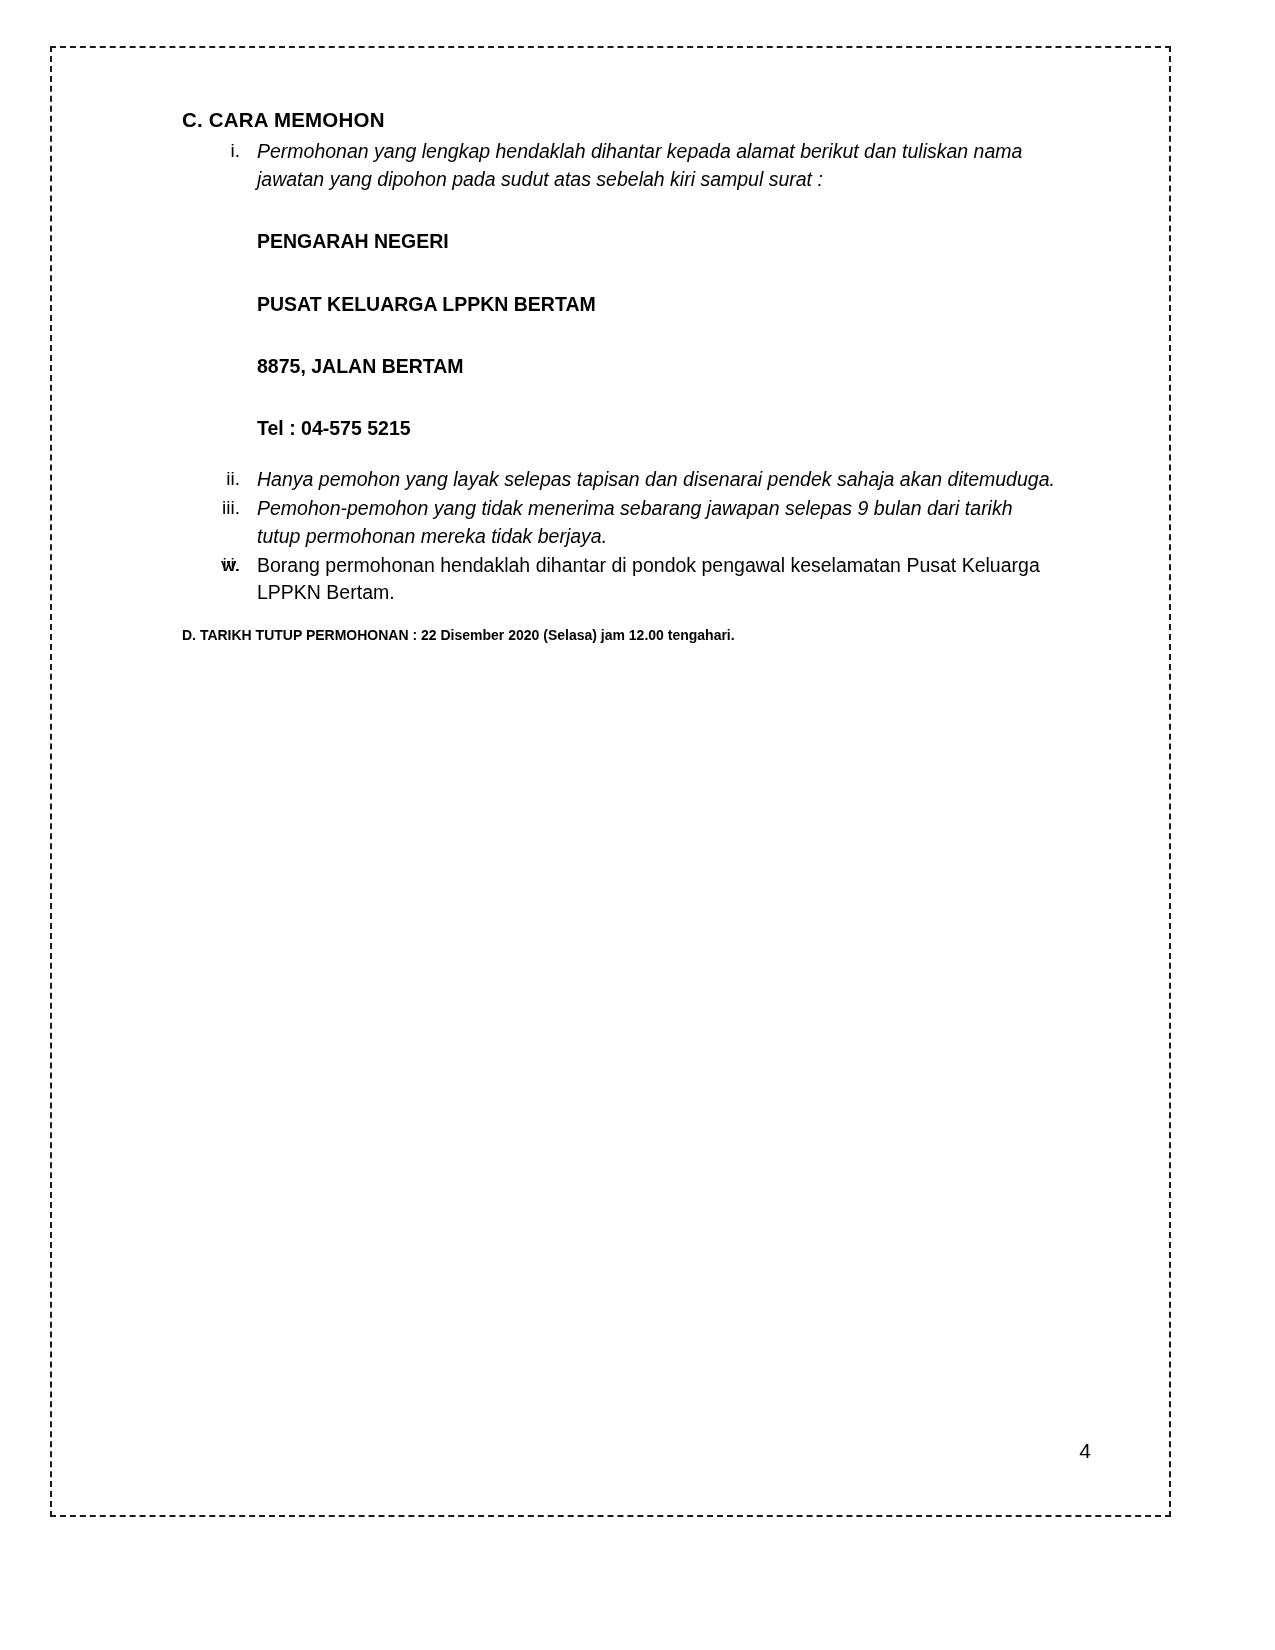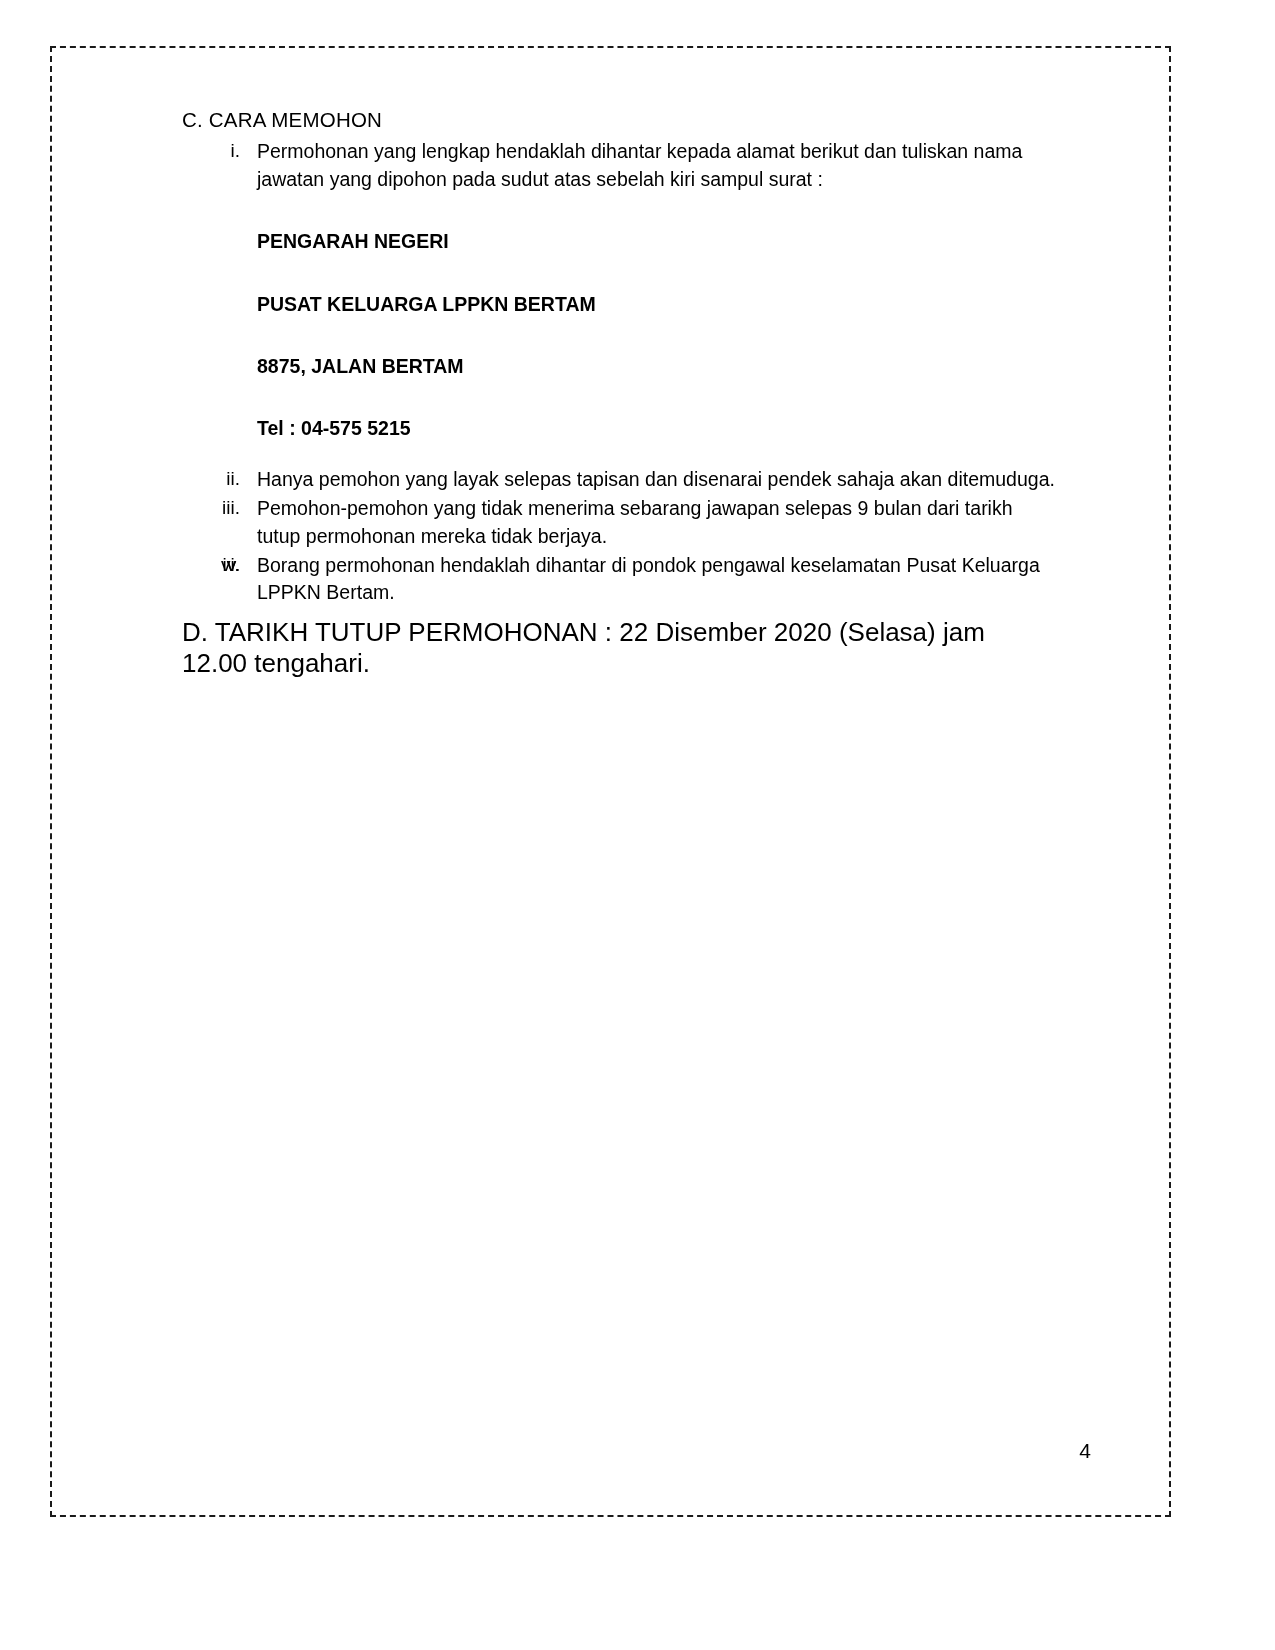--- a/index.html
+++ b/index.html
@@ -23,21 +23,21 @@
     border: 2px dashed #1a1a1a;
     box-sizing: border-box;
   }
   .content {
     position: absolute;
     left: 130px;
     top: 60px;
     width: 875px;
   }
   .section-heading {
-    font-weight: normal;
+    font-weight: bold;
     font-size: 20.5px;
     letter-spacing: 0.2px;
     margin: 0 0 6px 0;
   }
   ol.roman {
     list-style: none;
     margin: 0;
     padding: 0;
   }
   ol.roman > li {
@@ -50,36 +50,37 @@
   ol.roman > li .marker {
     position: absolute;
     left: 0;
     width: 58px;
     text-align: right;
     font-size: 19px;
   }
   .justify {
     text-align: justify;
     text-justify: inter-word;
+    font-style: italic;
   }
   .addr-block {
     margin: 22px 0 24px 0;
     font-weight: bold;
     font-size: 19.5px;
     line-height: 1.45;
     padding-left: 75px;
   }
   .addr-block div {
     white-space: pre;
     margin-top: 34px;
   }
   .closing {
-    margin-top: 10px;
-    font-weight: normal;
-    font-size: 26px;
+    margin-top: 20px;
+    font-weight: bold;
+    font-size: 14px;
   }
   .page-number {
     position: absolute;
     right: 78px;
     bottom: 52px;
     font-size: 21px;
   }
 </style>
 </head>
 <body>

